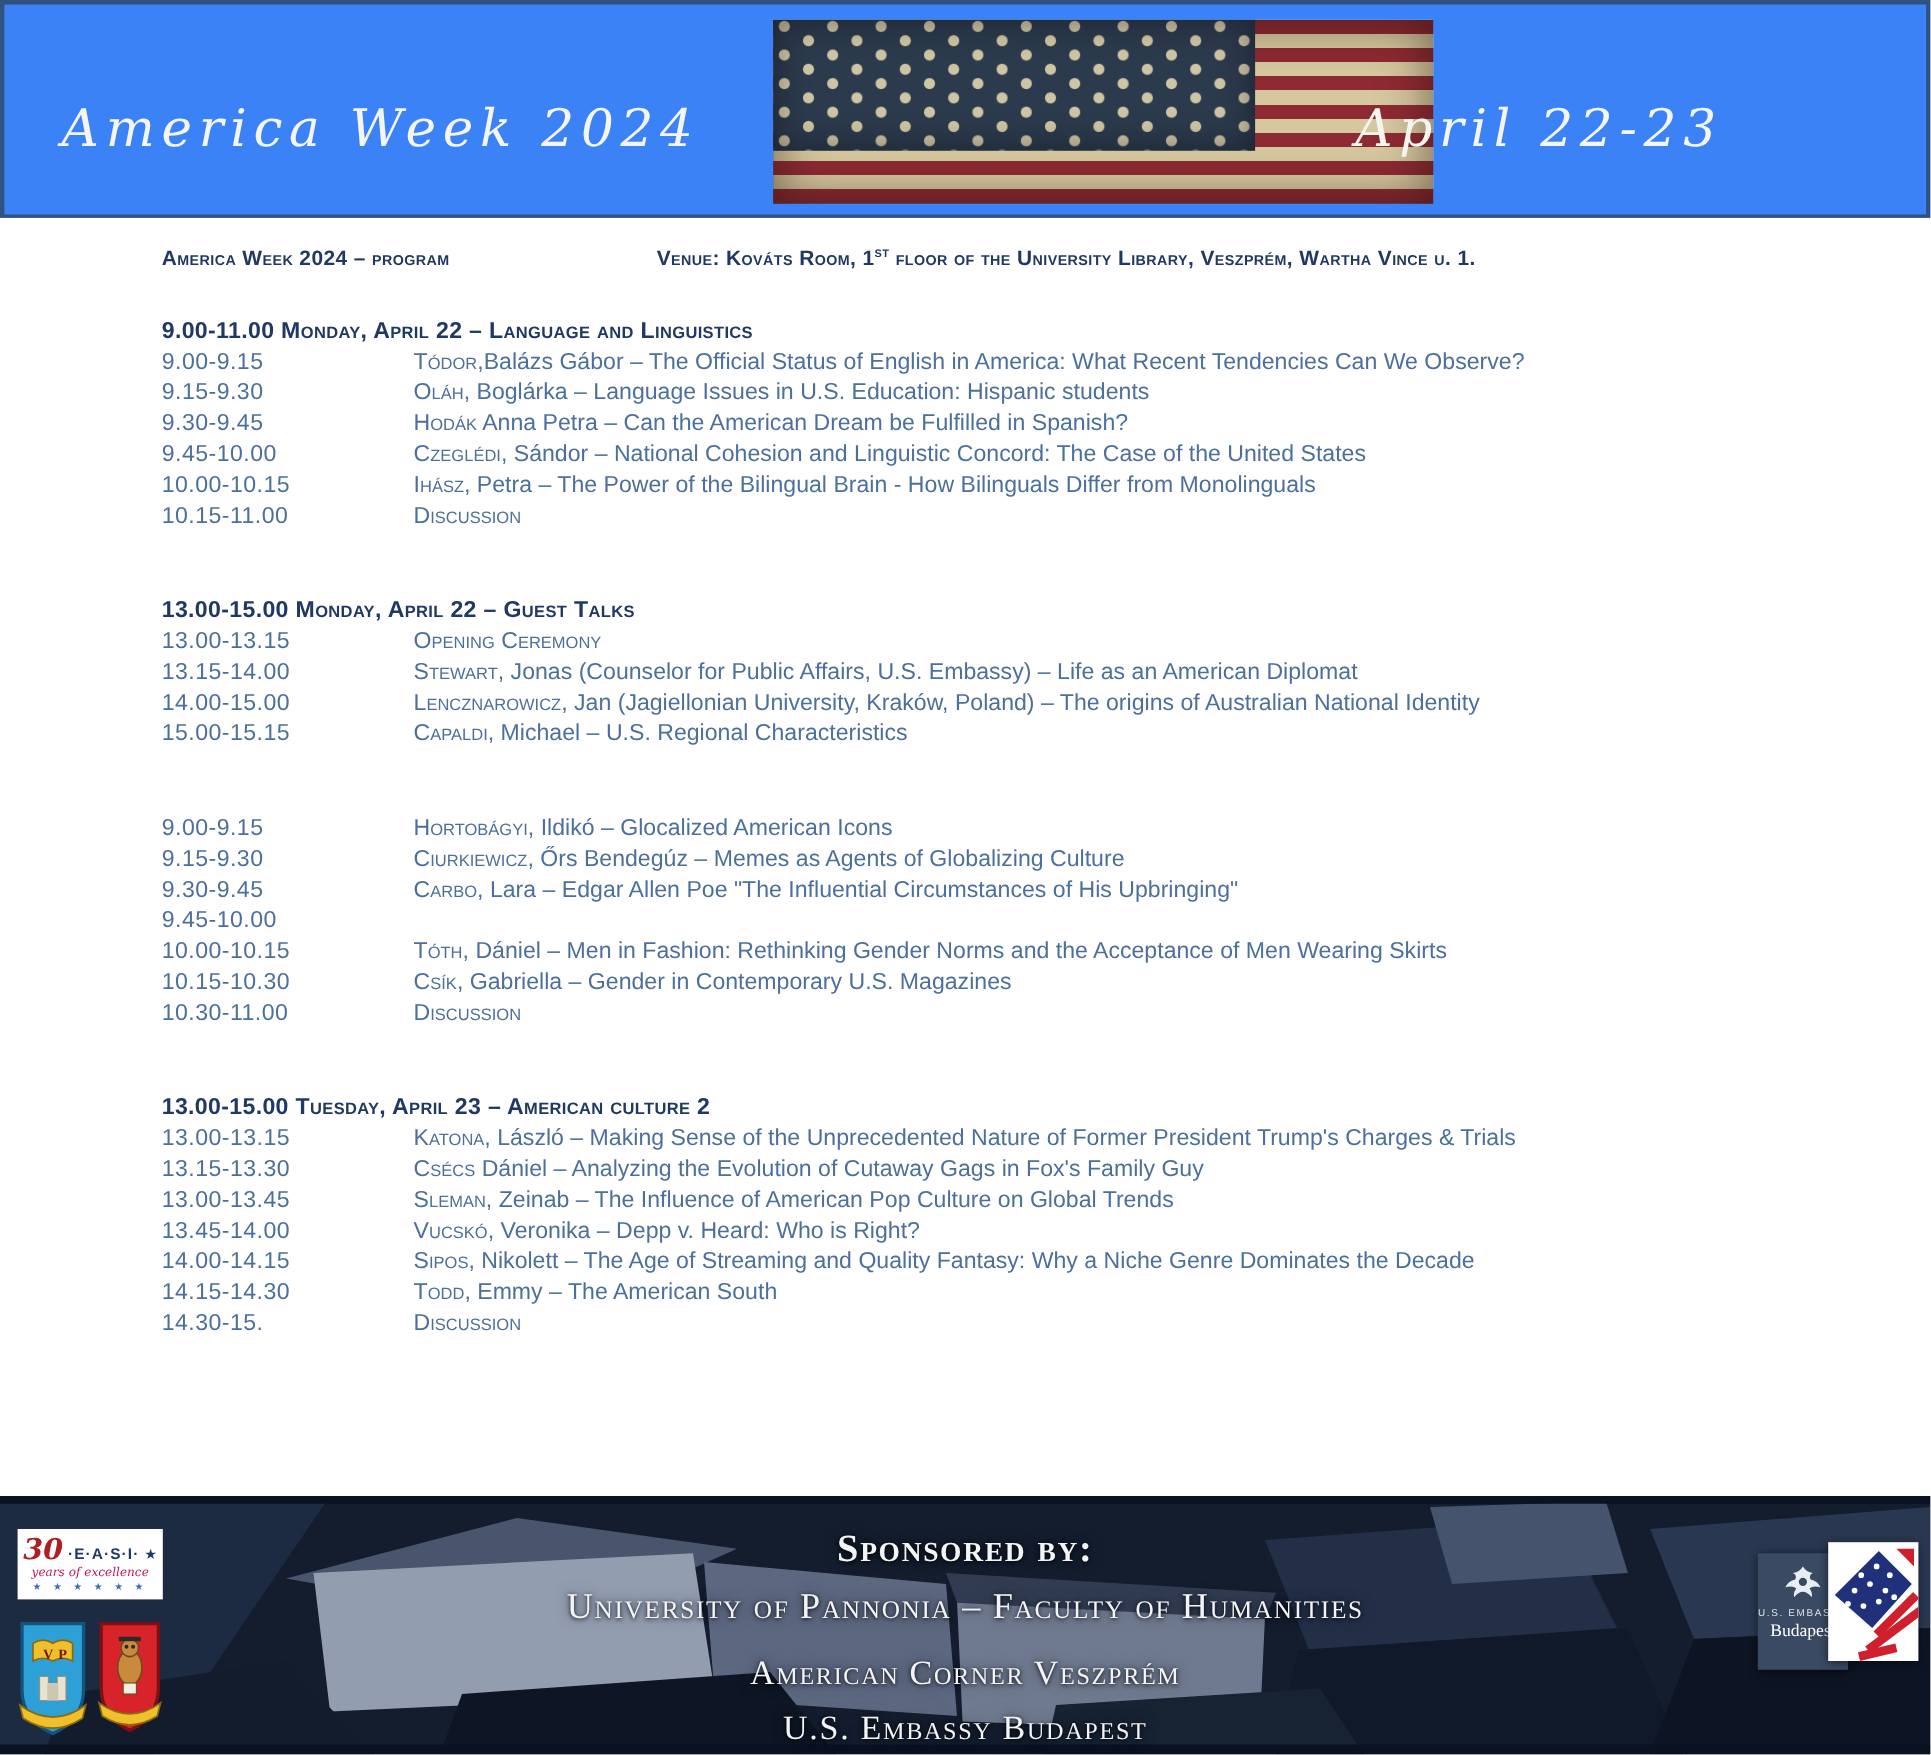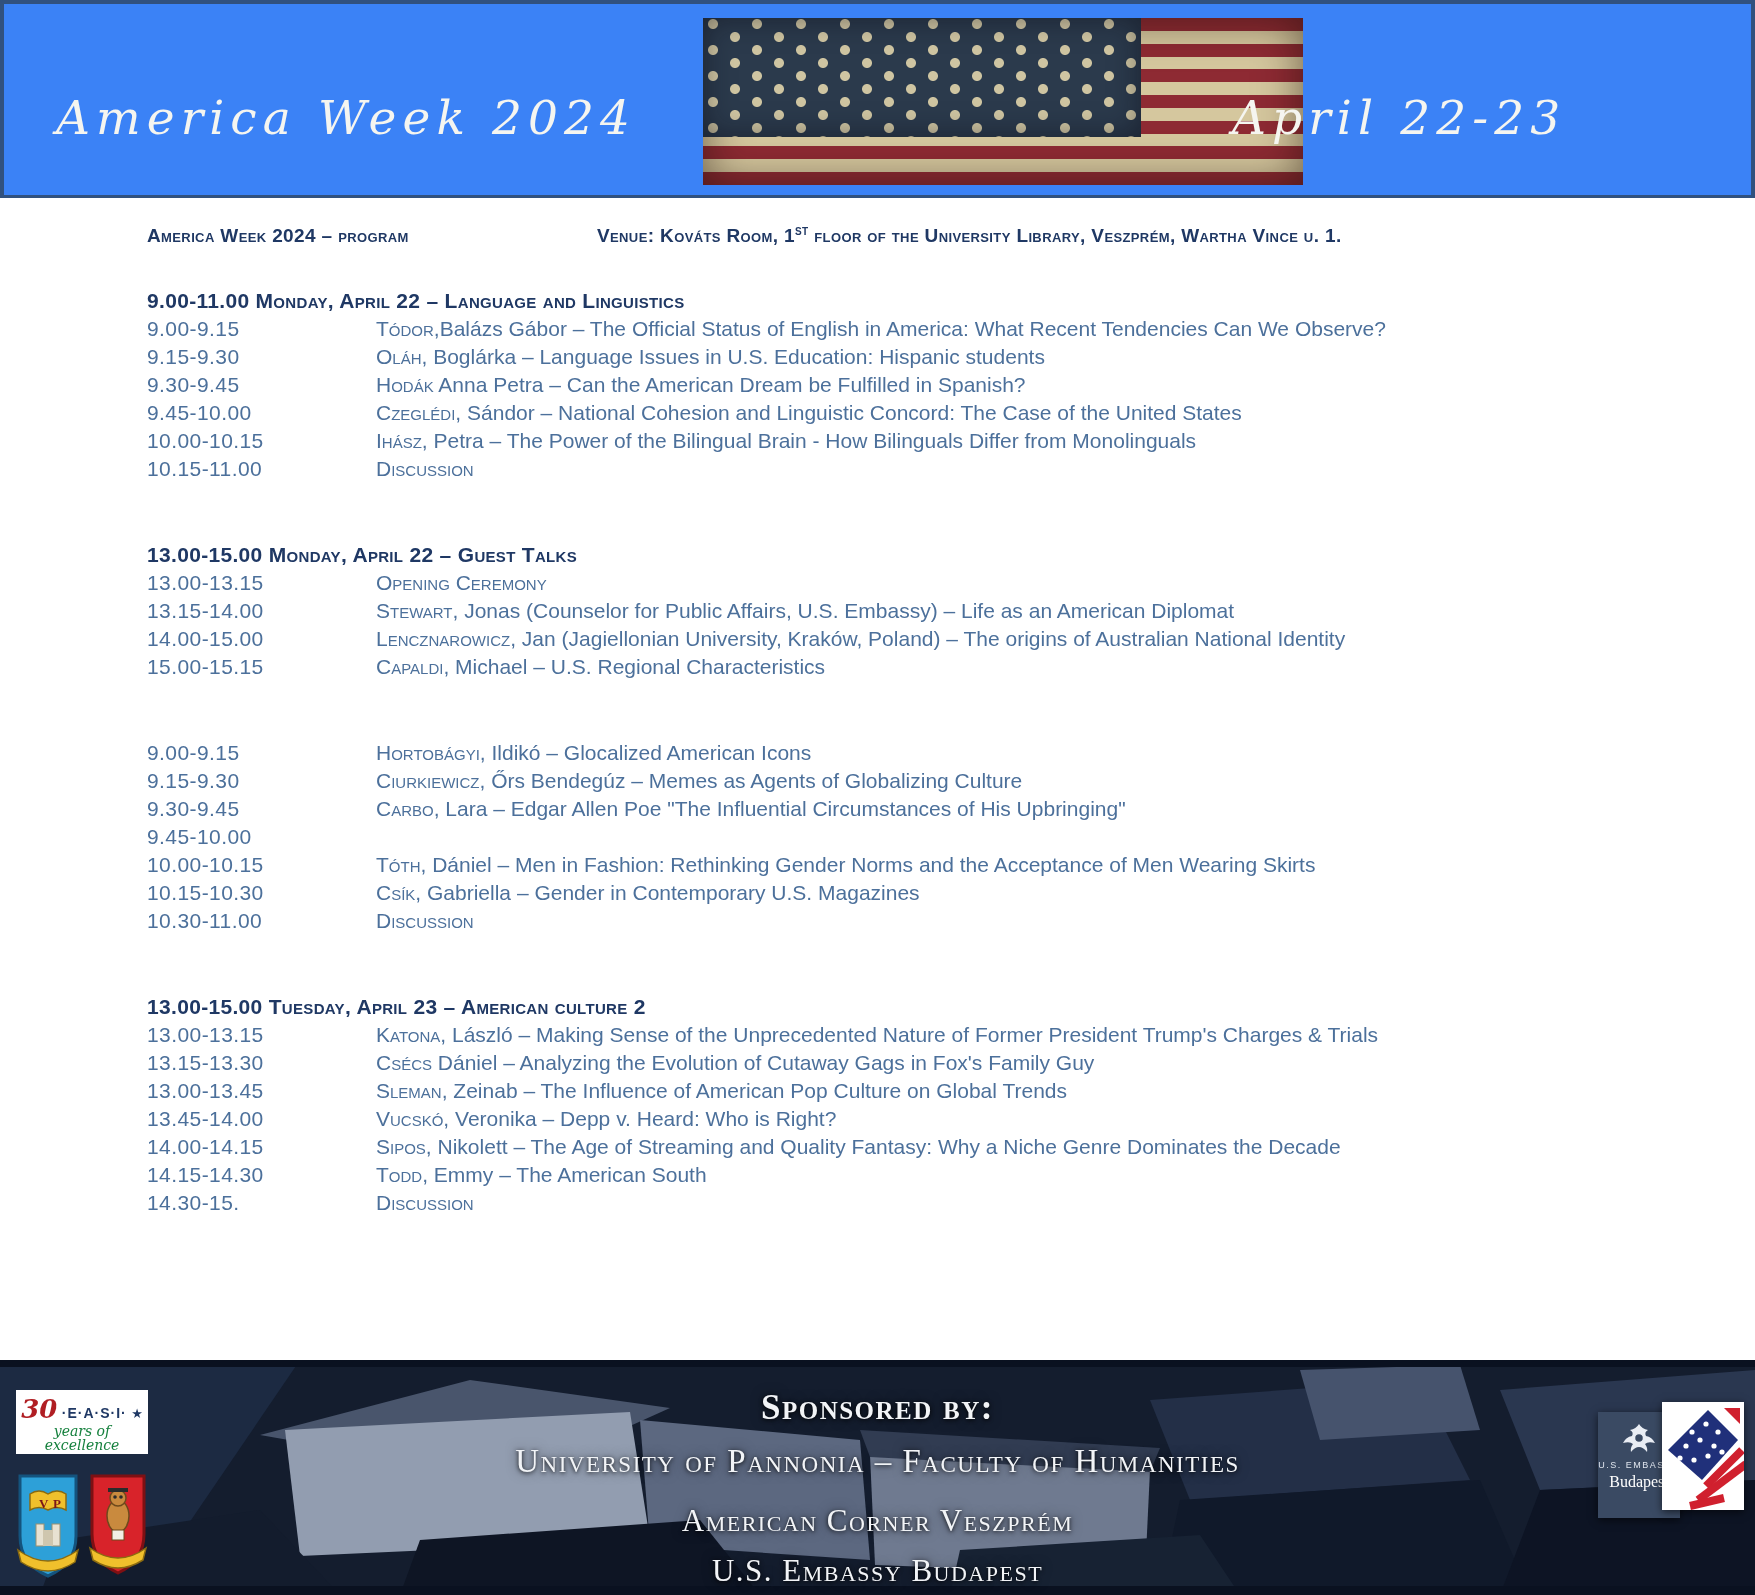--- a/index.html
+++ b/index.html
@@ -77,21 +77,21 @@
   .sline3{position:absolute;left:0;width:100%;top:193px;font-size:31px;}
   
   .easi{
     position:absolute;left:16px;top:30px;width:132px;height:64px;background:#ffffff;
     text-align:center;overflow:hidden;line-height:1;padding-top:6px;box-sizing:border-box;
   }
   .easi .r1{white-space:nowrap;}
   .easi .thirty{color:#b01e23;font-family:"DejaVu Serif",serif;font-style:italic;font-size:26px;font-weight:bold;}
   .easi .letters{color:#1f3864;font-weight:bold;font-size:14px;letter-spacing:1px;}
   .easi .star{color:#1f3864;font-size:13px;}
-  .easi .tagline{color:#15803d;font-family:"DejaVu Serif",serif;font-style:italic;font-size:14px;margin-top:2px;}
+  .easi .tagline{color:#be185d;font-family:"DejaVu Serif",serif;font-style:italic;font-size:11px;margin-top:2px;}
   .easi .stars{color:#3b6fb5;font-size:9px;letter-spacing:4px;margin-top:3px;}
   .crest{position:absolute;top:112px;}
   .crest-blue{left:16px;}
   .crest-red{left:88px;}
   .embassy{
     position:absolute;left:1598px;top:52px;width:82px;height:106px;background:#3a4a63;
     text-align:center;box-sizing:border-box;padding-top:8px;
     box-shadow:0 2px 8px rgba(0,0,0,.6);
   }
   .embassy .l1{color:#dfe5ee;font-size:9px;letter-spacing:1.5px;margin-top:2px;}

